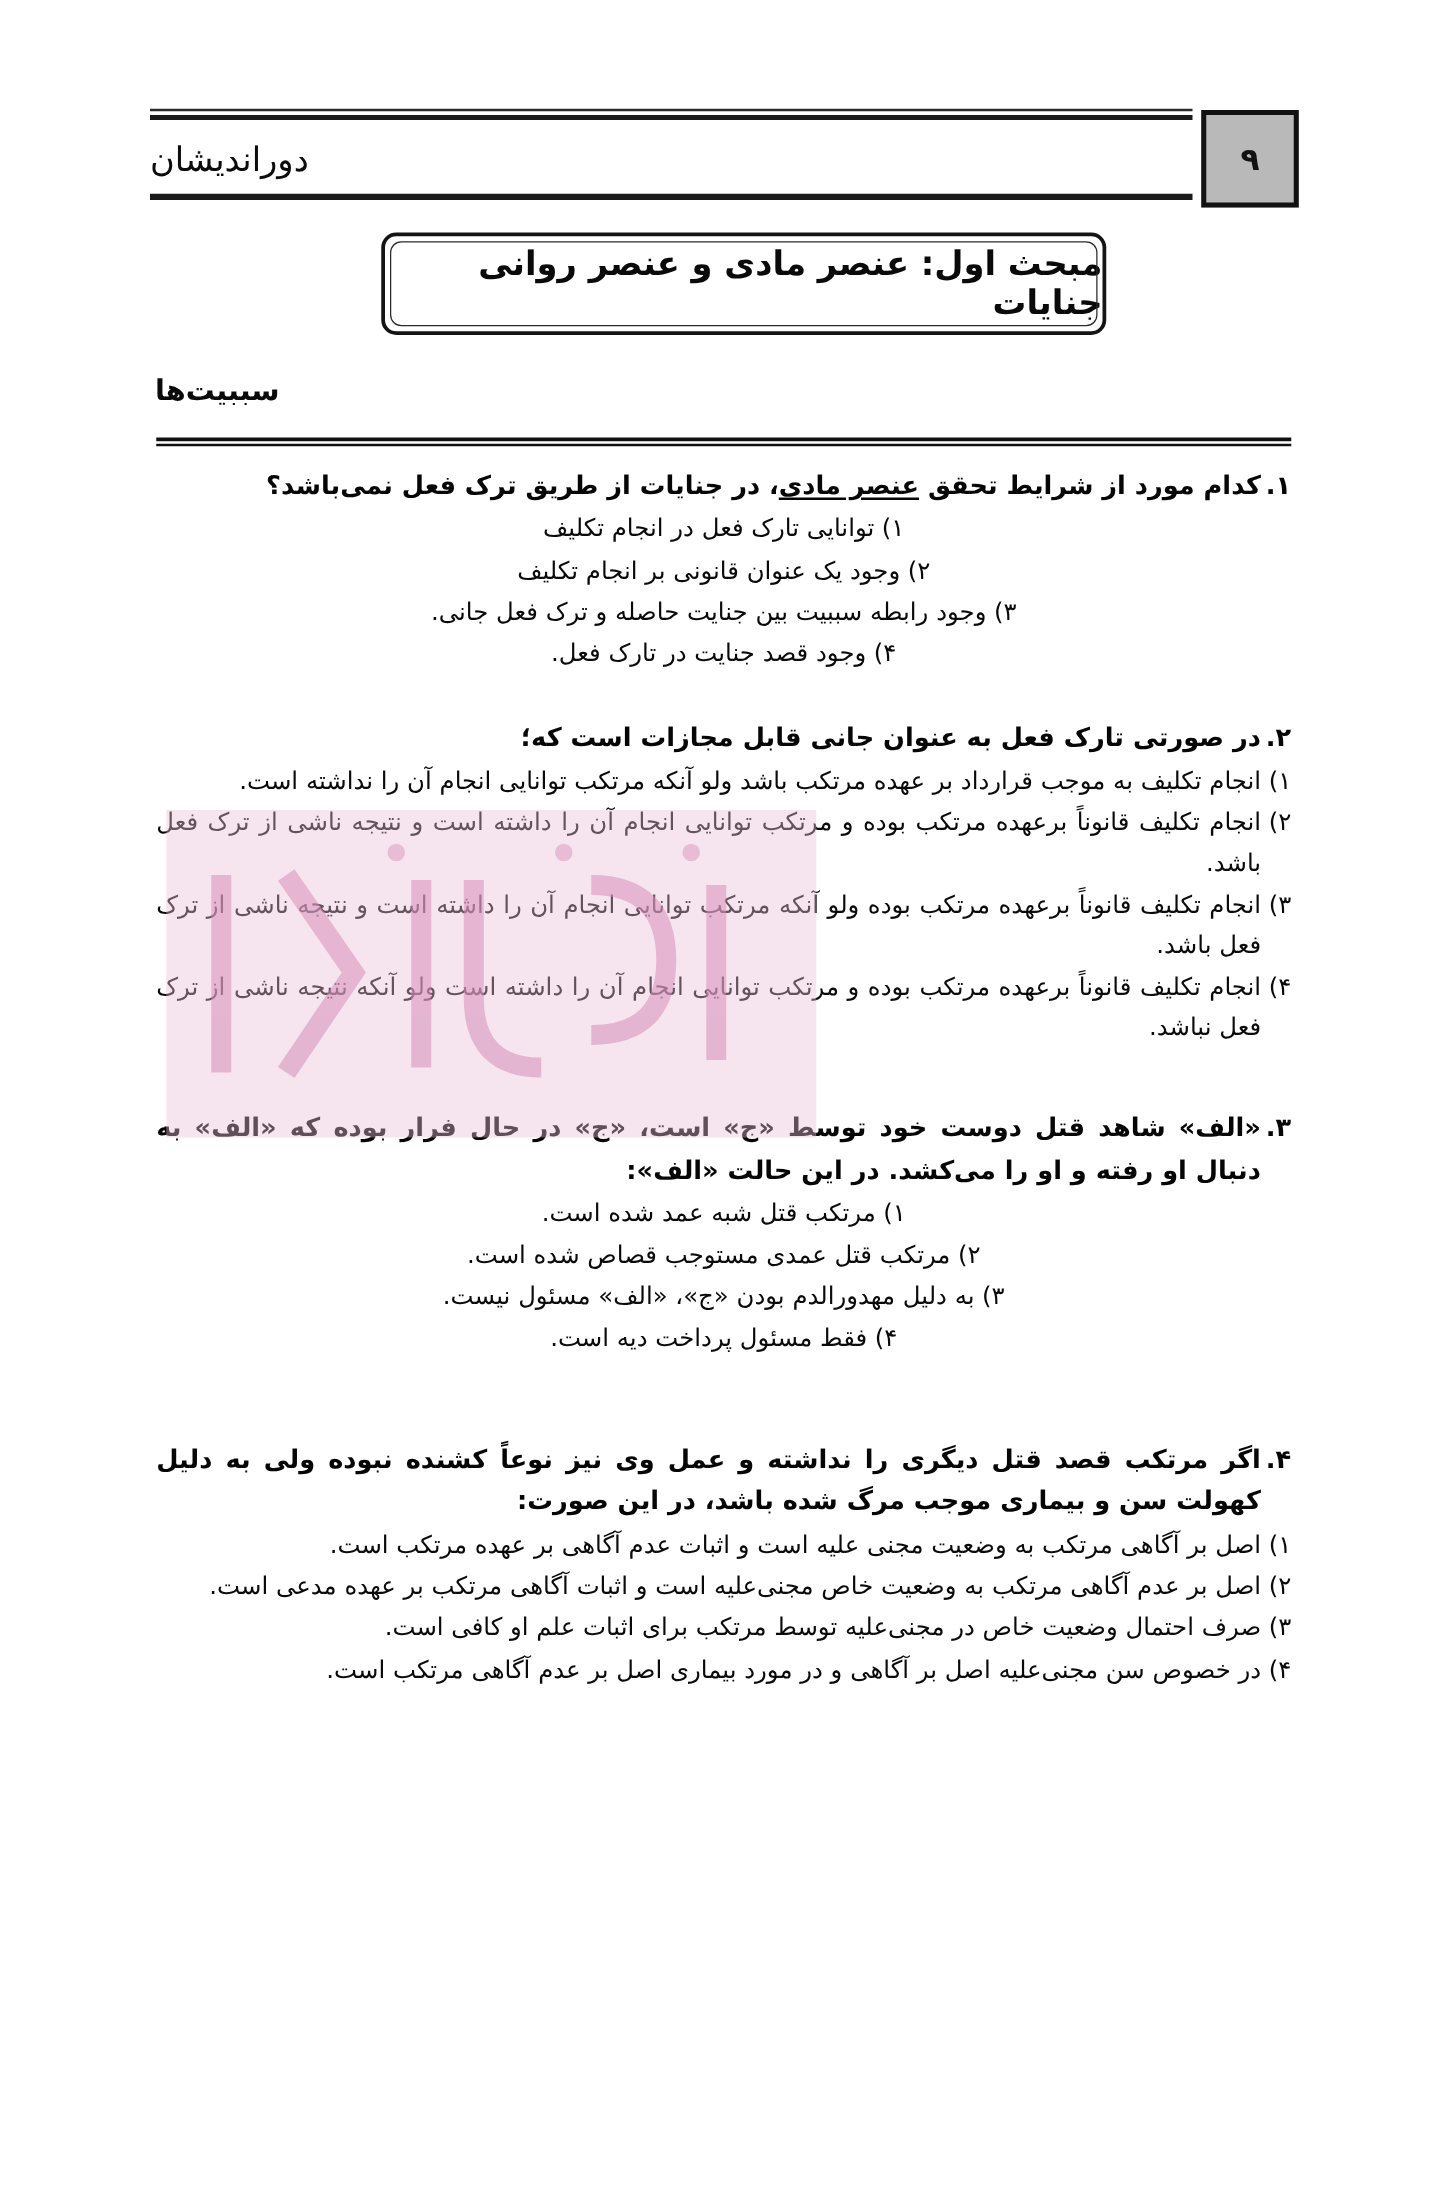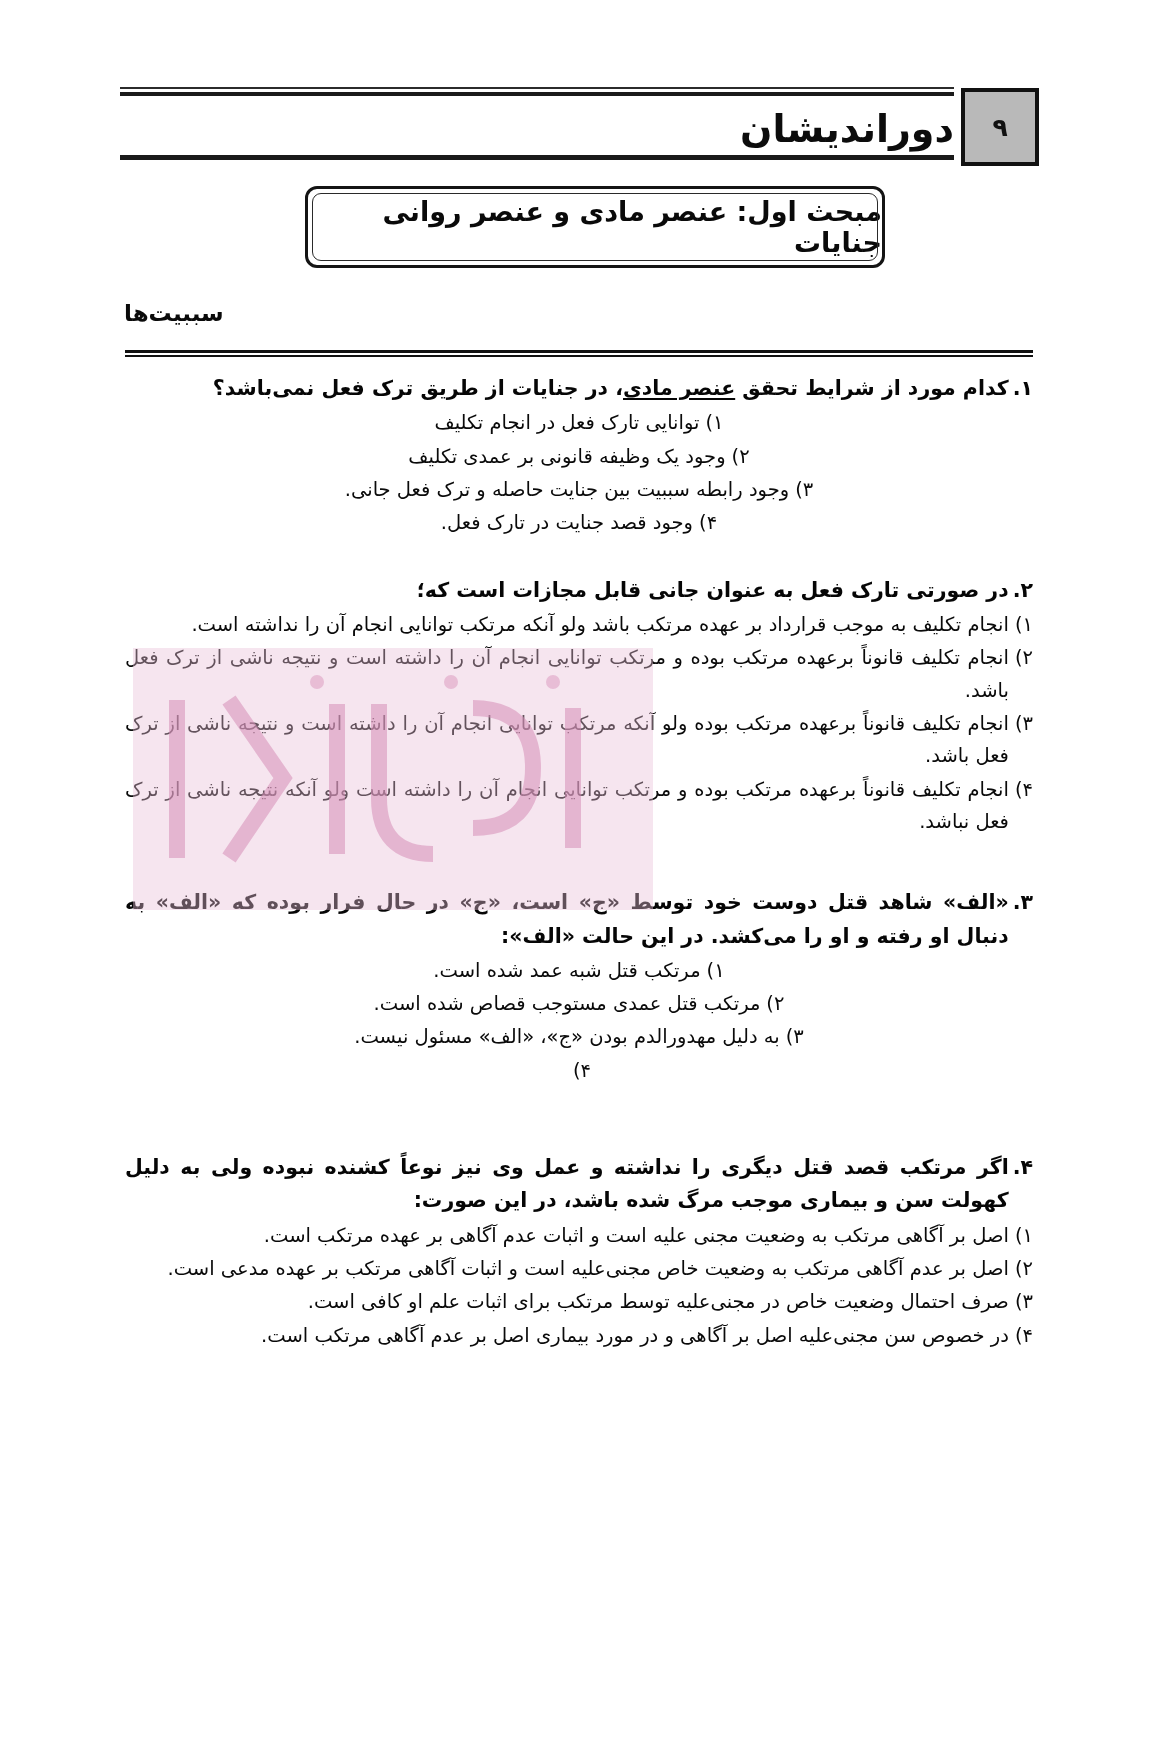--- a/index.html
+++ b/index.html
@@ -47,23 +47,23 @@
     height: 2px;
     background: #2b2b2b;
   }
   .header-title {
     position: absolute;
     top: 0;
     right: 0;
     left: 0;
     height: 68px;
     line-height: 66px;
-    text-align: right;
-    font-size: 38px;
-    font-weight: bold;
+    text-align: left;
+    font-size: 27px;
+    font-weight: normal;
     color: #0c0c0c;
     letter-spacing: -1px;
     font-family: "DejaVu Sans", sans-serif;
   }
   .page-number-box {
     position: absolute;
     top: -4px;
     right: 0;
     width: 78px;
     height: 78px;
@@ -278,21 +278,21 @@
         <span class="qnum">۱.</span>
         <span class="qtext"><span>کدام مورد از شرایط تحقق </span><u>عنصر مادی</u><span>، در جنایات از طریق ترک فعل نمی‌باشد؟</span></span>
       </div>
       <div class="opts opts-centered">
         <div class="opt">
           <span class="opt-num">۱)</span>
           <span class="opt-text">توانایی تارک فعل در انجام تکلیف</span>
         </div>
         <div class="opt">
           <span class="opt-num">۲)</span>
-          <span class="opt-text">وجود یک وظیفه قانونی بر عمدی تکلیف</span>
+          <span class="opt-text">وجود یک عنوان قانونی بر انجام تکلیف</span>
         </div>
         <div class="opt">
           <span class="opt-num">۳)</span>
           <span class="opt-text">وجود رابطه سببیت بین جنایت حاصله و ترک فعل جانی.</span>
         </div>
         <div class="opt">
           <span class="opt-num">۴)</span>
           <span class="opt-text">وجود قصد جنایت در تارک فعل.</span>
         </div>
       </div>
@@ -340,20 +340,21 @@
         <div class="opt">
           <span class="opt-num">۲)</span>
           <span class="opt-text">مرتکب قتل عمدی مستوجب قصاص شده است.</span>
         </div>
         <div class="opt">
           <span class="opt-num">۳)</span>
           <span class="opt-text">به دلیل مهدورالدم بودن «ج»، «الف» مسئول نیست.</span>
         </div>
         <div class="opt">
           <span class="opt-num">۴)</span>
+          <span class="opt-text">فقط مسئول پرداخت دیه است.</span>
         </div>
       </div>
     </div>
 
     <div class="gap-lg"></div>
 
     <div class="qblock">
       <div class="qstem">
         <span class="qnum">۴.</span>
         <span class="qtext">اگر مرتکب قصد قتل دیگری را نداشته و عمل وی نیز نوعاً کشنده نبوده ولی به دلیل کهولت سن و بیماری موجب مرگ شده باشد، در این صورت:</span>

